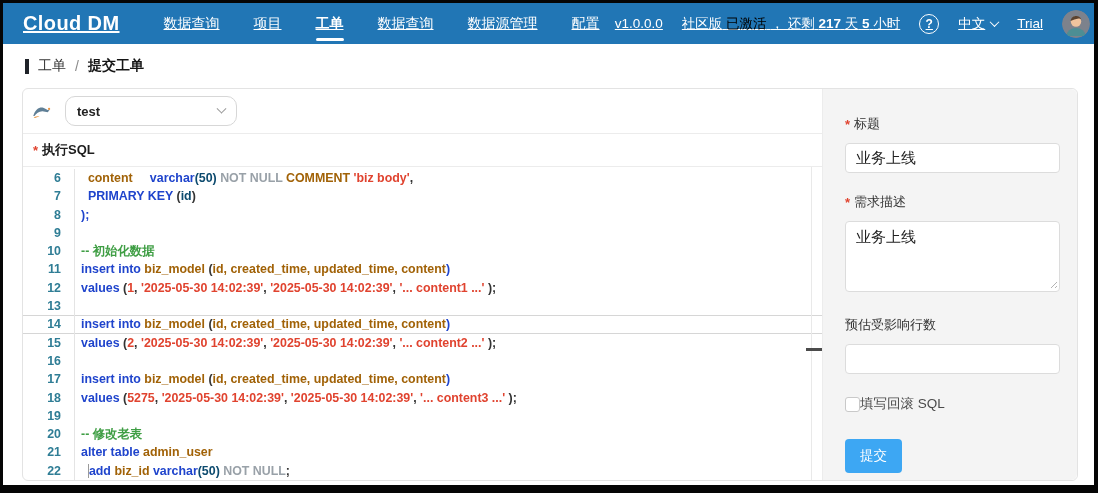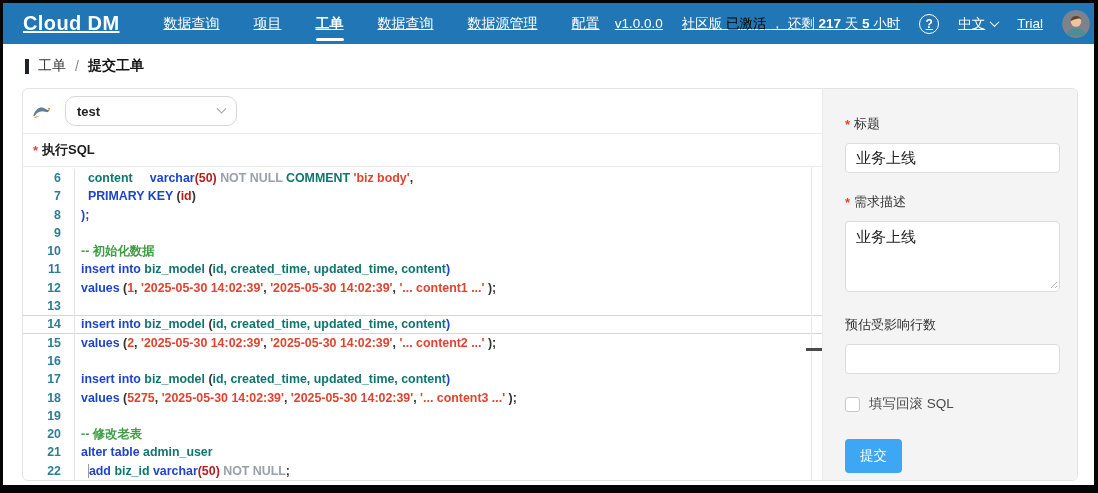--- a/index.html
+++ b/index.html
@@ -40,40 +40,40 @@
   .sql-header { height:33px; flex:none; display:flex; align-items:center; padding-left:10px; font-size:13px; font-weight:700; color:#1d1d1d; border-bottom:1px solid #ececec; }
   .req { color:#e0432f; margin-right:4px; font-weight:700; }
 
   
   .editor { flex:1; position:relative; overflow:hidden; font-size:12.4px; font-weight:600; padding-top:2px; }
   .ed-row { display:flex; height:18.3px; line-height:18.3px; white-space:pre; }
   .ed-num { width:52px; flex:none; text-align:right; padding-right:13px; color:#2f7d95; border-right:1px solid #e4e4e4; font-weight:600; }
   .ed-code { padding-left:6px; color:#333; }
   .ed-row.active { box-shadow: inset 0 1px 0 #d6d6d6, inset 0 -1px 0 #d6d6d6; }
   .seg-kw  { color:#1f44cc; }
-  .seg-id  { color:#0f766e; }
+  .seg-id  { color:#a16207; }
   .seg-str { color:#e0432f; }
   .seg-com { color:#3f9e44; }
-  .seg-numg{ color:#b91c1c; }
+  .seg-numg{ color:#0c4a6e; }
   .seg-gray{ color:#99a1a8; }
   .seg-pln { color:#333; }
   .guide { border-left:1px solid #9a9a9a; }
   .ed-scroll-line { position:absolute; top:0; bottom:0; right:10px; border-left:1px solid #e9e9e9; }
   .ed-thumb { position:absolute; right:0; top:181px; width:16px; height:3px; background:#4b4b4b; cursor:pointer; }
 
   
   .panel { flex:1; background:#f4f4f4; padding:26px 17px 0 22px; border-radius:0 6px 6px 0; }
   .fg { margin-bottom:20px; }
   .fg.desc { margin-bottom:24px; }
   .flabel { font-size:13px; color:#333; margin-bottom:10px; display:flex; align-items:center; }
   .txt { width:100%; height:30px; border:1px solid #dcdcdc; border-radius:4px; padding:0 10px; font-size:15px; color:#222; background:#fff; outline:none; font-family:"Liberation Sans", sans-serif; }
   .ta-wrap { position:relative; }
   textarea.txt { height:71px; padding:6px 10px; resize:none; display:block; }
   .grip { position:absolute; right:3px; bottom:4px; width:9px; height:9px; background:repeating-linear-gradient(135deg, transparent 0 2px, #b3b3b3 2px 3px); clip-path:polygon(100% 0, 100% 100%, 0 100%); }
-  .cb-row { margin:21px 0 26px; display:flex; align-items:center; gap:9px; cursor:pointer; }
+  .cb-row { margin:21px 0 26px; display:flex; align-items:center; cursor:pointer; }
   .cb-box { width:15px; height:15px; border:1px solid #c9c9c9; border-radius:3px; background:#fff; flex:none; }
   .cb-label { font-size:13.5px; color:#4a4a4a; }
   .submit-btn { border:none; background:#3da7f3; color:#fff; font-size:13.5px; padding:8px 15px; border-radius:4px; cursor:pointer; font-family:"Liberation Sans", sans-serif; }
 </style>
 </head>
 <body>
 
 <div class="frame">
   <div class="screen">
 

